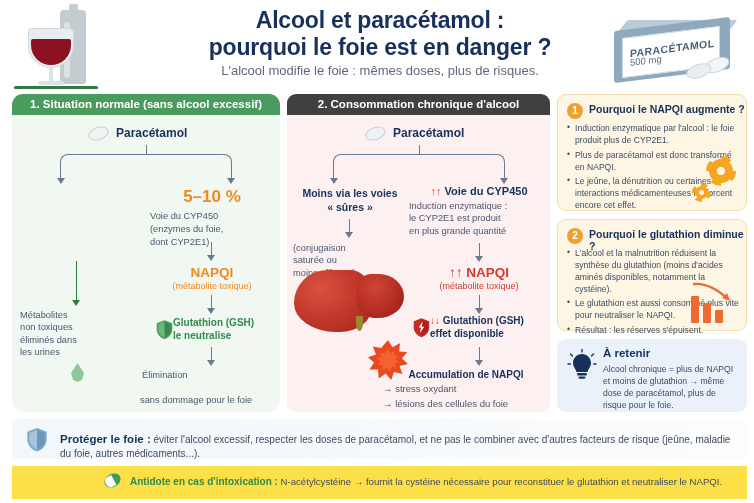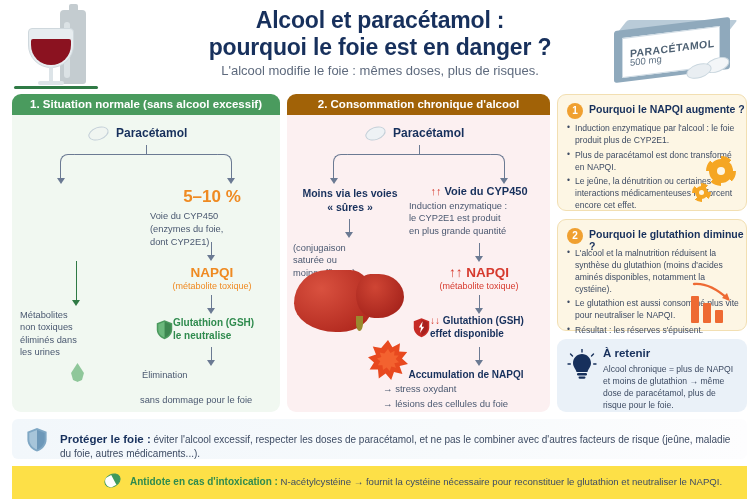--- a/index.html
+++ b/index.html
@@ -59,26 +59,26 @@
       background:#e9eef2; border:1px solid #c9d6de; border-radius:50%; transform: rotate(-18deg); }
   .pbox .pill2 { position:absolute; left:96px; top:38px; width:26px; height:14px;
       background:#f3f6f8; border:1px solid #c9d6de; border-radius:50%; transform: rotate(-22deg); }
 
   
   .panel { position: absolute; border-radius: 9px; overflow: hidden; }
   .panel-head {
     height: 21px; line-height: 21px; text-align: center;
     font-size: 11.5px; font-weight: bold; color: #ffffff;
   }
-  #panel-green { left: 12px; top: 94px; width: 268px; height: 318px; }
+  #panel-green { left: 12px; top: 94px; width: 268px; height: 318px; border-radius: 11px; }
   #panel-green .panel-head { background: #4a9b5e; }
   #panel-green .panel-body { background: #f1f8f1; height: 297px; position: relative; }
 
   #panel-red { left: 287px; top: 94px; width: 263px; height: 318px; }
-  #panel-red .panel-head { background: #a16207; }
+  #panel-red .panel-head { background: #404040; }
   #panel-red .panel-body { background: #fcf0f1; height: 297px; position: relative; }
 
   
   .para-row { position: absolute; display: flex; align-items: center; gap: 7px; }
   .pill-ic { width: 21px; height: 13px; background: #eef2f5;
       border: 1.2px solid #c3cfd8; border-radius: 50%; transform: rotate(-20deg); }
   .pill-ic.green { background:#f0f5f1; }
   .para-lbl { font-size: 12px; font-weight: bold; color: #17305c; }
 
   .fork { position: absolute; }

